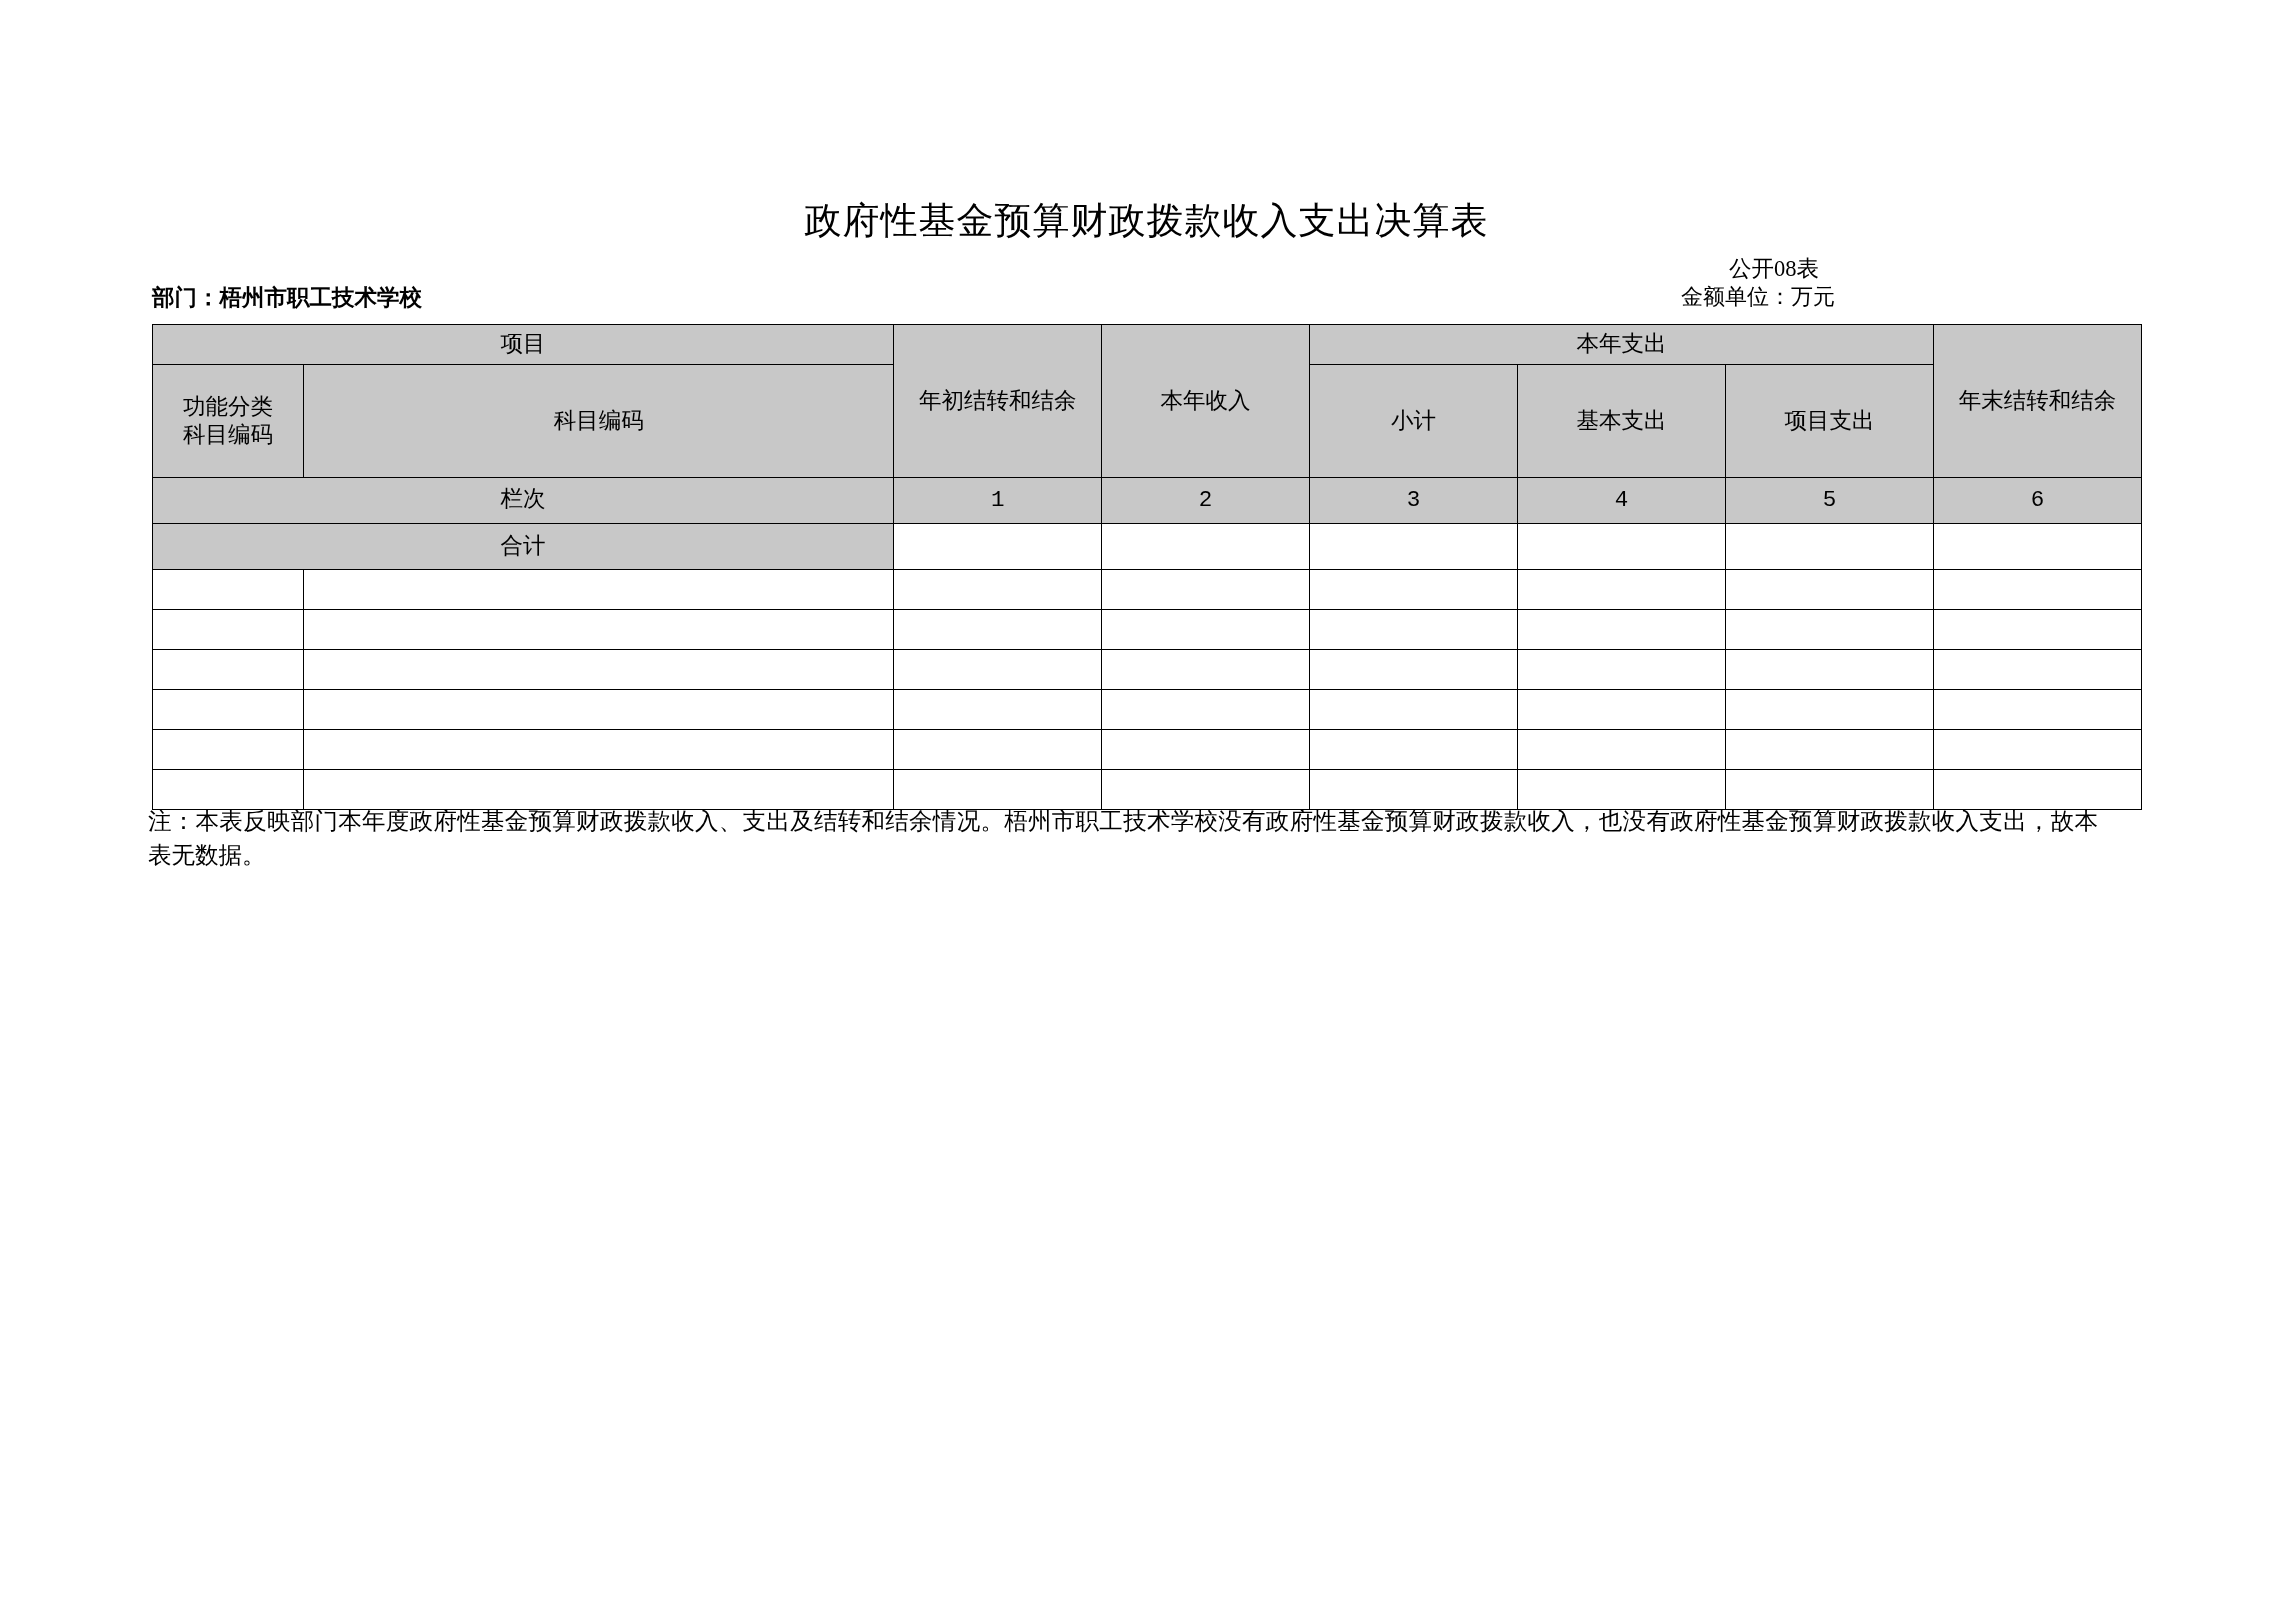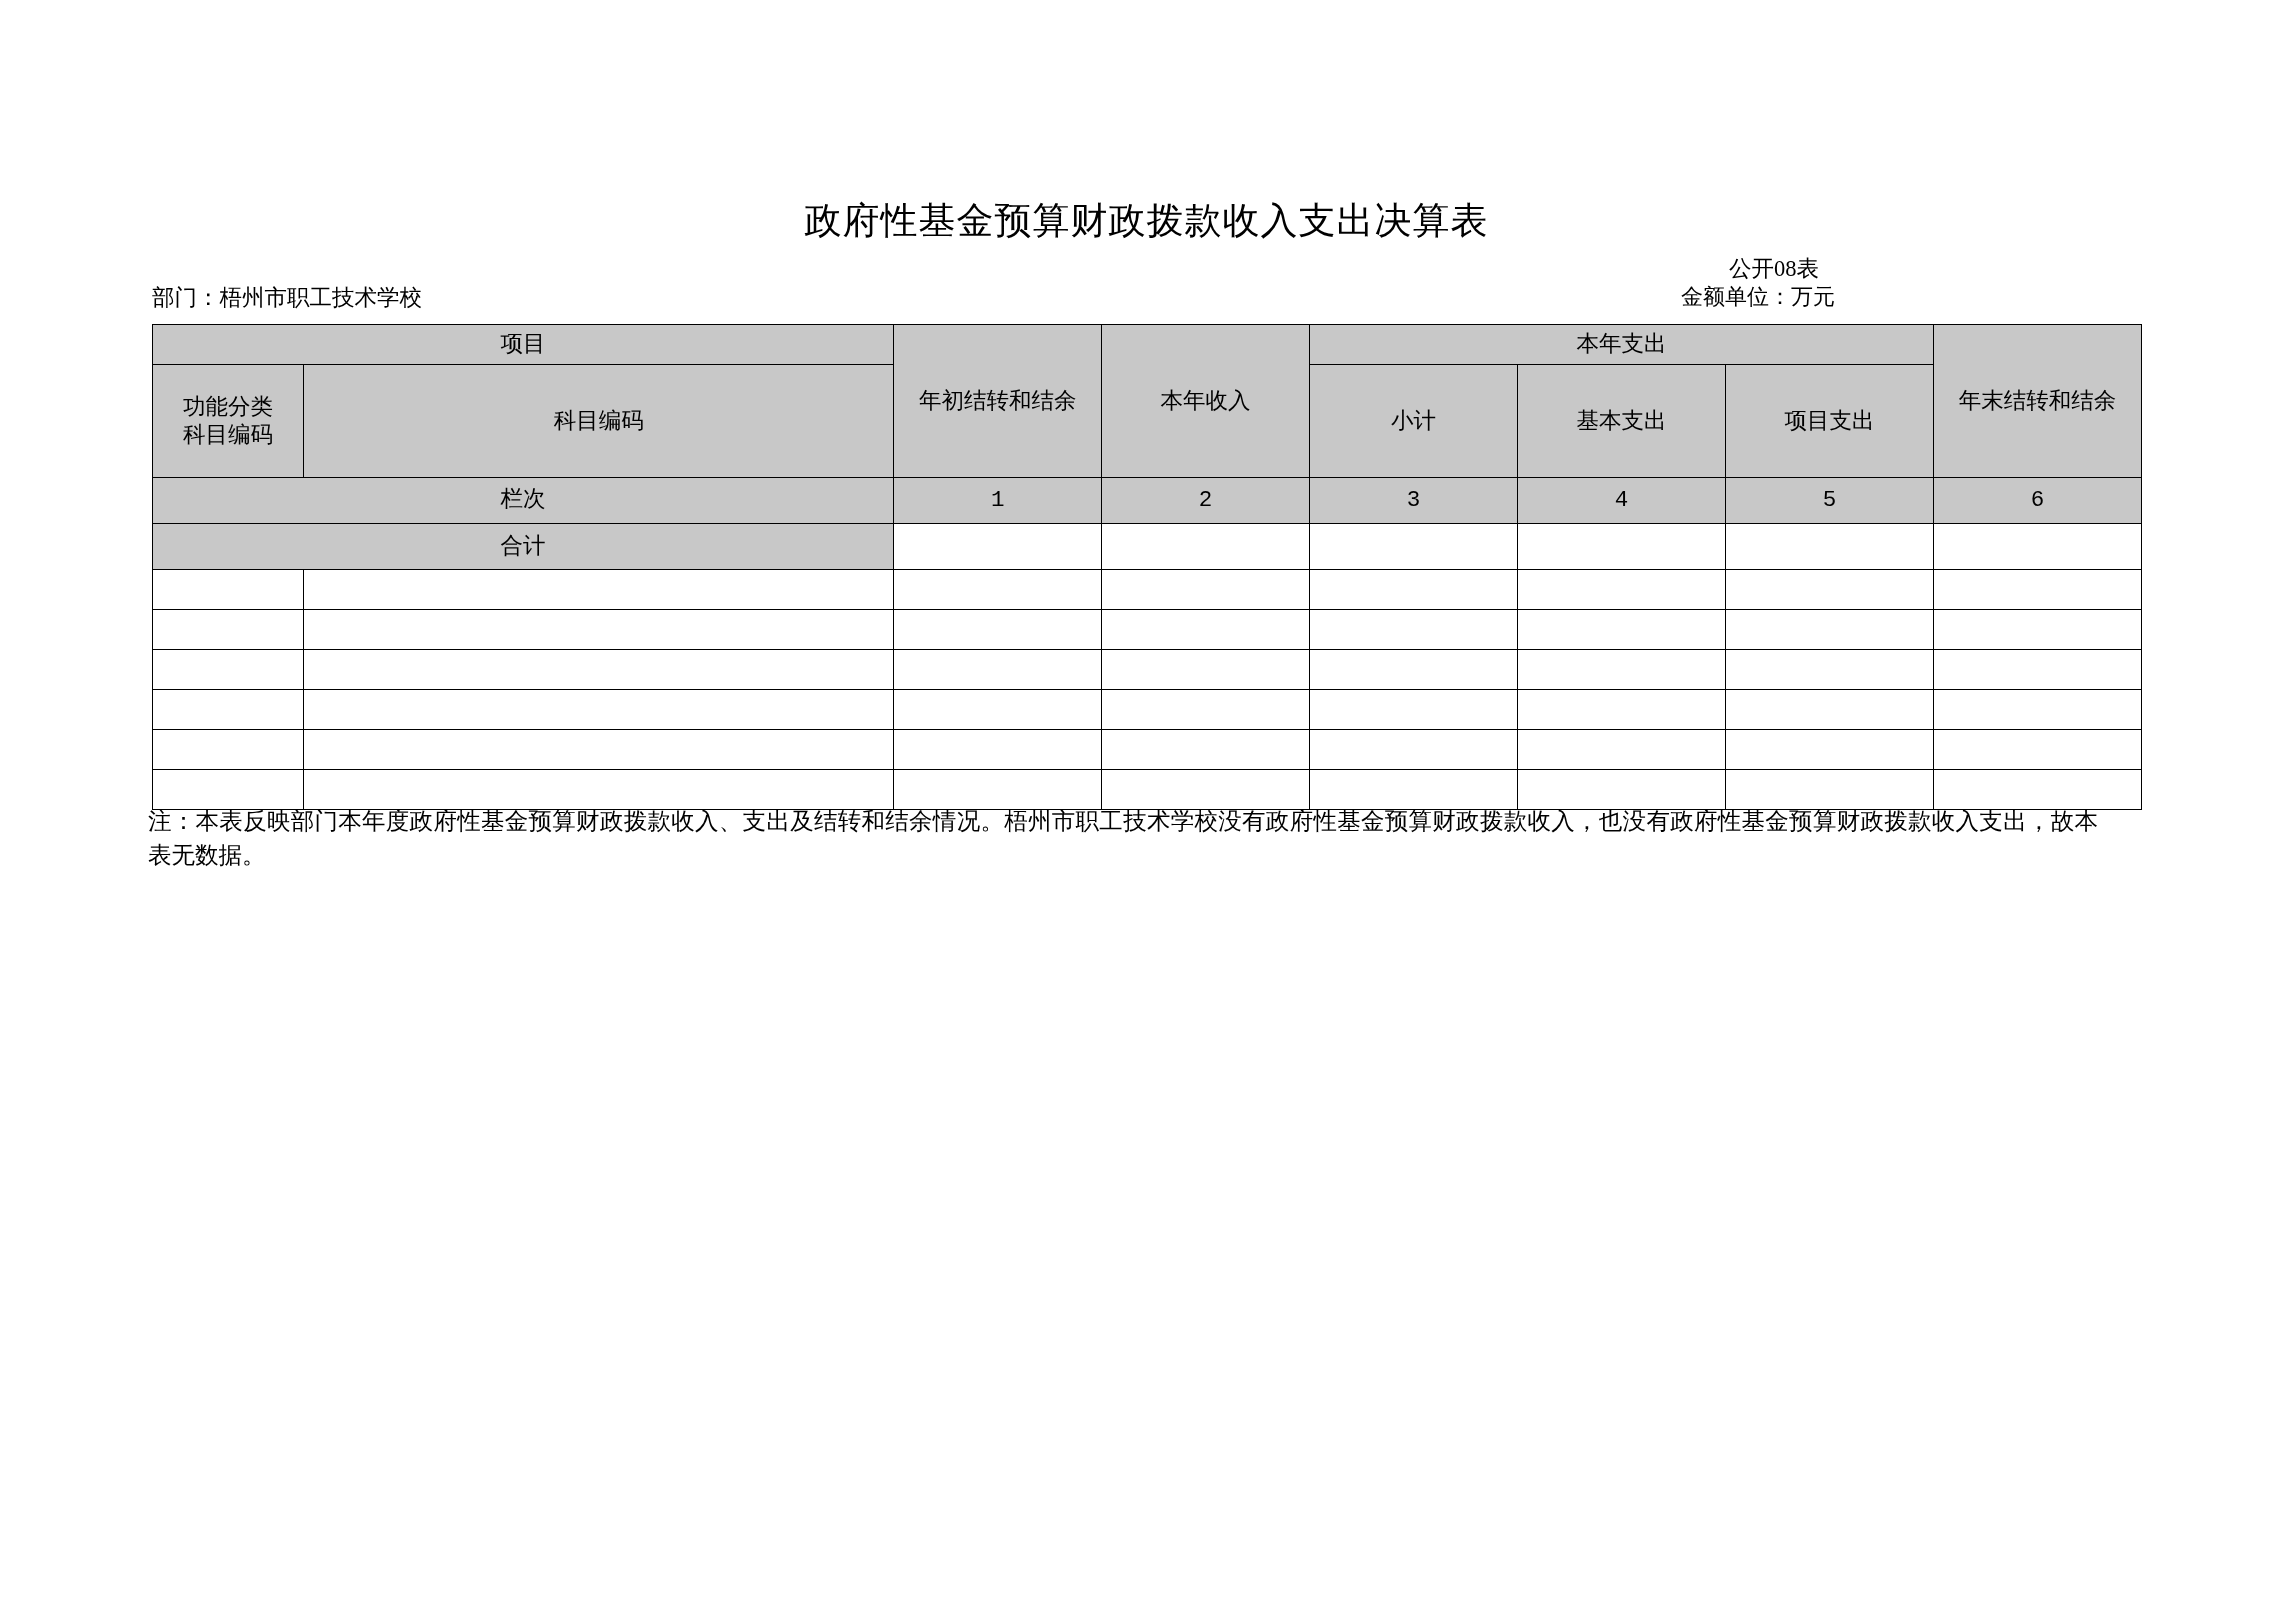--- a/index.html
+++ b/index.html
@@ -34,21 +34,21 @@
     right: 152px;
     top: 253px;
     font-size: 22.5px;
     text-align: center;
   }
   .dept {
     position: absolute;
     left: 152px;
     top: 282px;
     font-size: 22.5px;
-    font-weight: normal;
+    font-weight: bold;
   }
   .unit {
     position: absolute;
     right: 136px;
     top: 282px;
     font-size: 22px;
     margin-left: 44px;
   }
   table.main {
     position: absolute;

